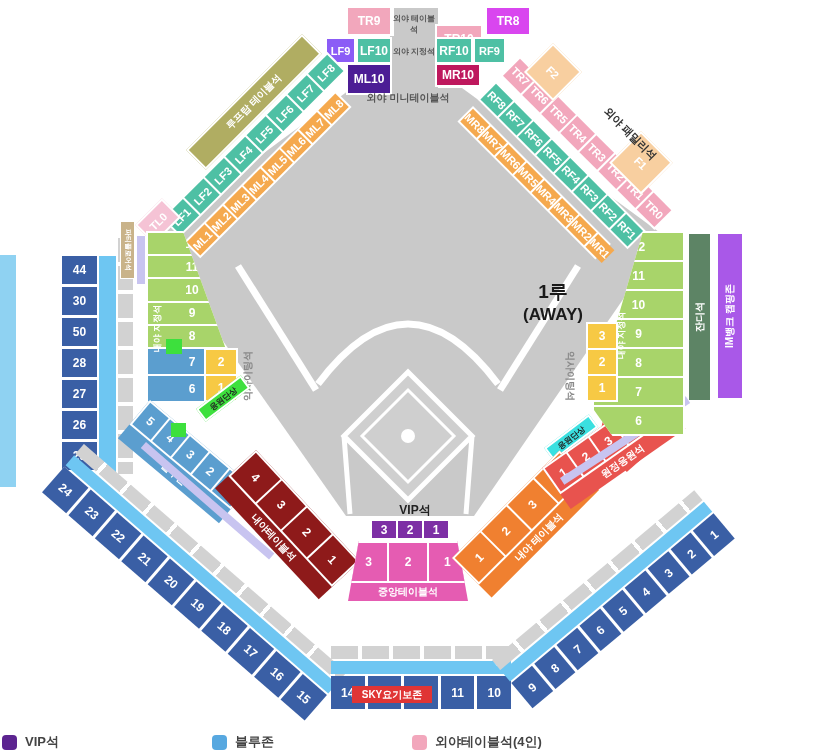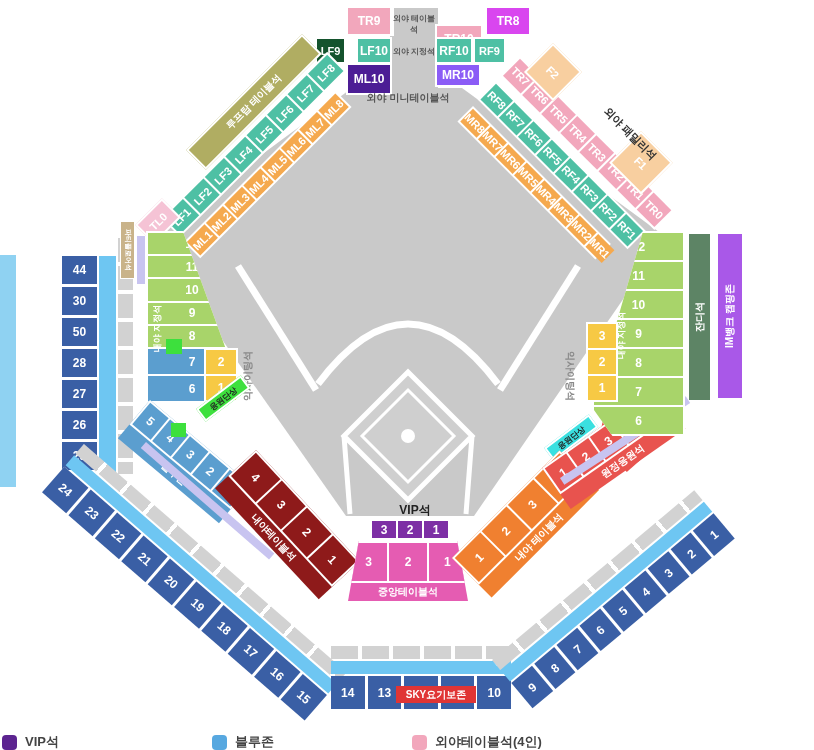--- a/index.html
+++ b/index.html
@@ -68,36 +68,40 @@
     <polygon points="352,88 462,88 659,232 659,247 474,516 346,516 157,247 157,232" fill="#c9c9c9"></polygon>
     <path d="M238,266 L316,390" stroke="#ffffff" stroke-width="7" fill="none"></path>
     <path d="M578,266 L500,390" stroke="#ffffff" stroke-width="7" fill="none"></path>
     <path d="M318,384 Q408,264 498,384" stroke="#ffffff" stroke-width="7" fill="none"></path>
     <polygon points="408,372 472,436 408,500 344,436" fill="#cfcfcf" stroke="#ffffff" stroke-width="5"></polygon>
     <polygon points="408,390 454,436 408,482 362,436" fill="none" stroke="#ffffff" stroke-width="3"></polygon>
     <circle cx="408" cy="436" r="7" fill="#ffffff"></circle>
     <path d="M344,436 L350,514 M472,436 L466,514" stroke="#ffffff" stroke-width="5" fill="none"></path>
   </svg>
 
+  <div class="biglbl" style="left:498px;top:280px;width:110px;font-size:19px;">
+    <div>1루</div>
+    <div style="font-size:17px;">(AWAY)</div>
+  </div>
   <div class="lbl" style="left:386px;top:502px;width:58px;font-size:12px;color:#222;">VIP석</div>
 
   <div class="row pink" style="left:346px;top:6px;width:48px;height:30px;"></div>
   <div class="chip" style="left:346px;top:6px;width:46px;height:30px;background:#f2a7bc;font-size:12px;">TR9</div>
   <div class="lbl" style="left:390px;top:13px;width:48px;font-size:8px;">외야 테이블석</div>
   <div class="chip" style="left:435px;top:24px;width:48px;height:30px;background:#f2a7bc;font-size:12px;">TR10</div>
   <div class="chip" style="left:485px;top:6px;width:46px;height:30px;background:#d946ef;font-size:12px;">TR8</div>
 
-  <div class="chip" style="left:315px;top:37px;width:31px;height:27px;background:#14532d;">LF9</div>
+  <div class="chip" style="left:325px;top:37px;width:31px;height:27px;background:#8b5cf6;">LF9</div>
   <div class="chip" style="left:356px;top:37px;width:36px;height:27px;background:#4ec0a4;font-size:12px;">LF10</div>
   <div class="lbl" style="left:390px;top:46px;width:48px;font-size:8px;">외야 지정석</div>
   <div class="chip" style="left:435px;top:37px;width:38px;height:27px;background:#4ec0a4;font-size:12px;">RF10</div>
   <div class="chip" style="left:473px;top:37px;width:33px;height:27px;background:#4ec0a4;">RF9</div>
 
   <div class="chip" style="left:346px;top:63px;width:46px;height:32px;background:#4c1d95;font-size:12px;">ML10</div>
-  <div class="chip" style="left:435px;top:63px;width:46px;height:24px;background:#8b5cf6;font-size:12px;">MR10</div>
+  <div class="chip" style="left:435px;top:63px;width:46px;height:24px;background:#be185d;font-size:12px;">MR10</div>
   <div class="lbl" style="left:358px;top:91px;width:100px;font-size:10px;">외야 미니테이블석</div>
 
   <div class="chip" style="left:186px;top:150px;width:164px;height:28px;background:#b0ad62;font-size:10px;transform:rotate(-45deg);">루프탑 테이블석</div>
   <div class="row green" style="left:161px;top:218px;width:235px;height:27px;transform:rotate(-45deg);">
       <div class="cell">LF1</div>
       <div class="cell">LF2</div>
       <div class="cell">LF3</div>
       <div class="cell">LF4</div>
       <div class="cell">LF5</div>
       <div class="cell">LF6</div>
@@ -328,21 +332,21 @@
         <div class="cell">7</div>
         <div class="cell">6</div>
         <div class="cell">5</div>
         <div class="cell">4</div>
         <div class="cell">3</div>
         <div class="cell">2</div>
         <div class="cell">1</div>
       </div>
   </div>
 
-  <div class="badge" style="left:352px;top:686px;width:80px;height:17px;margin-left:44px;">SKY요기보존</div>
+  <div class="badge" style="left:352px;top:686px;width:80px;height:17px;">SKY요기보존</div>
 
 
   <div class="legend-item" style="left:2px;">
     <span class="sw" style="background: rgb(92, 36, 144);"></span>
     <span>VIP석</span>
   </div>
   <div class="legend-item" style="left:212px;">
     <span class="sw" style="background: rgb(87, 168, 224);"></span>
     <span>블루존</span>
   </div>

